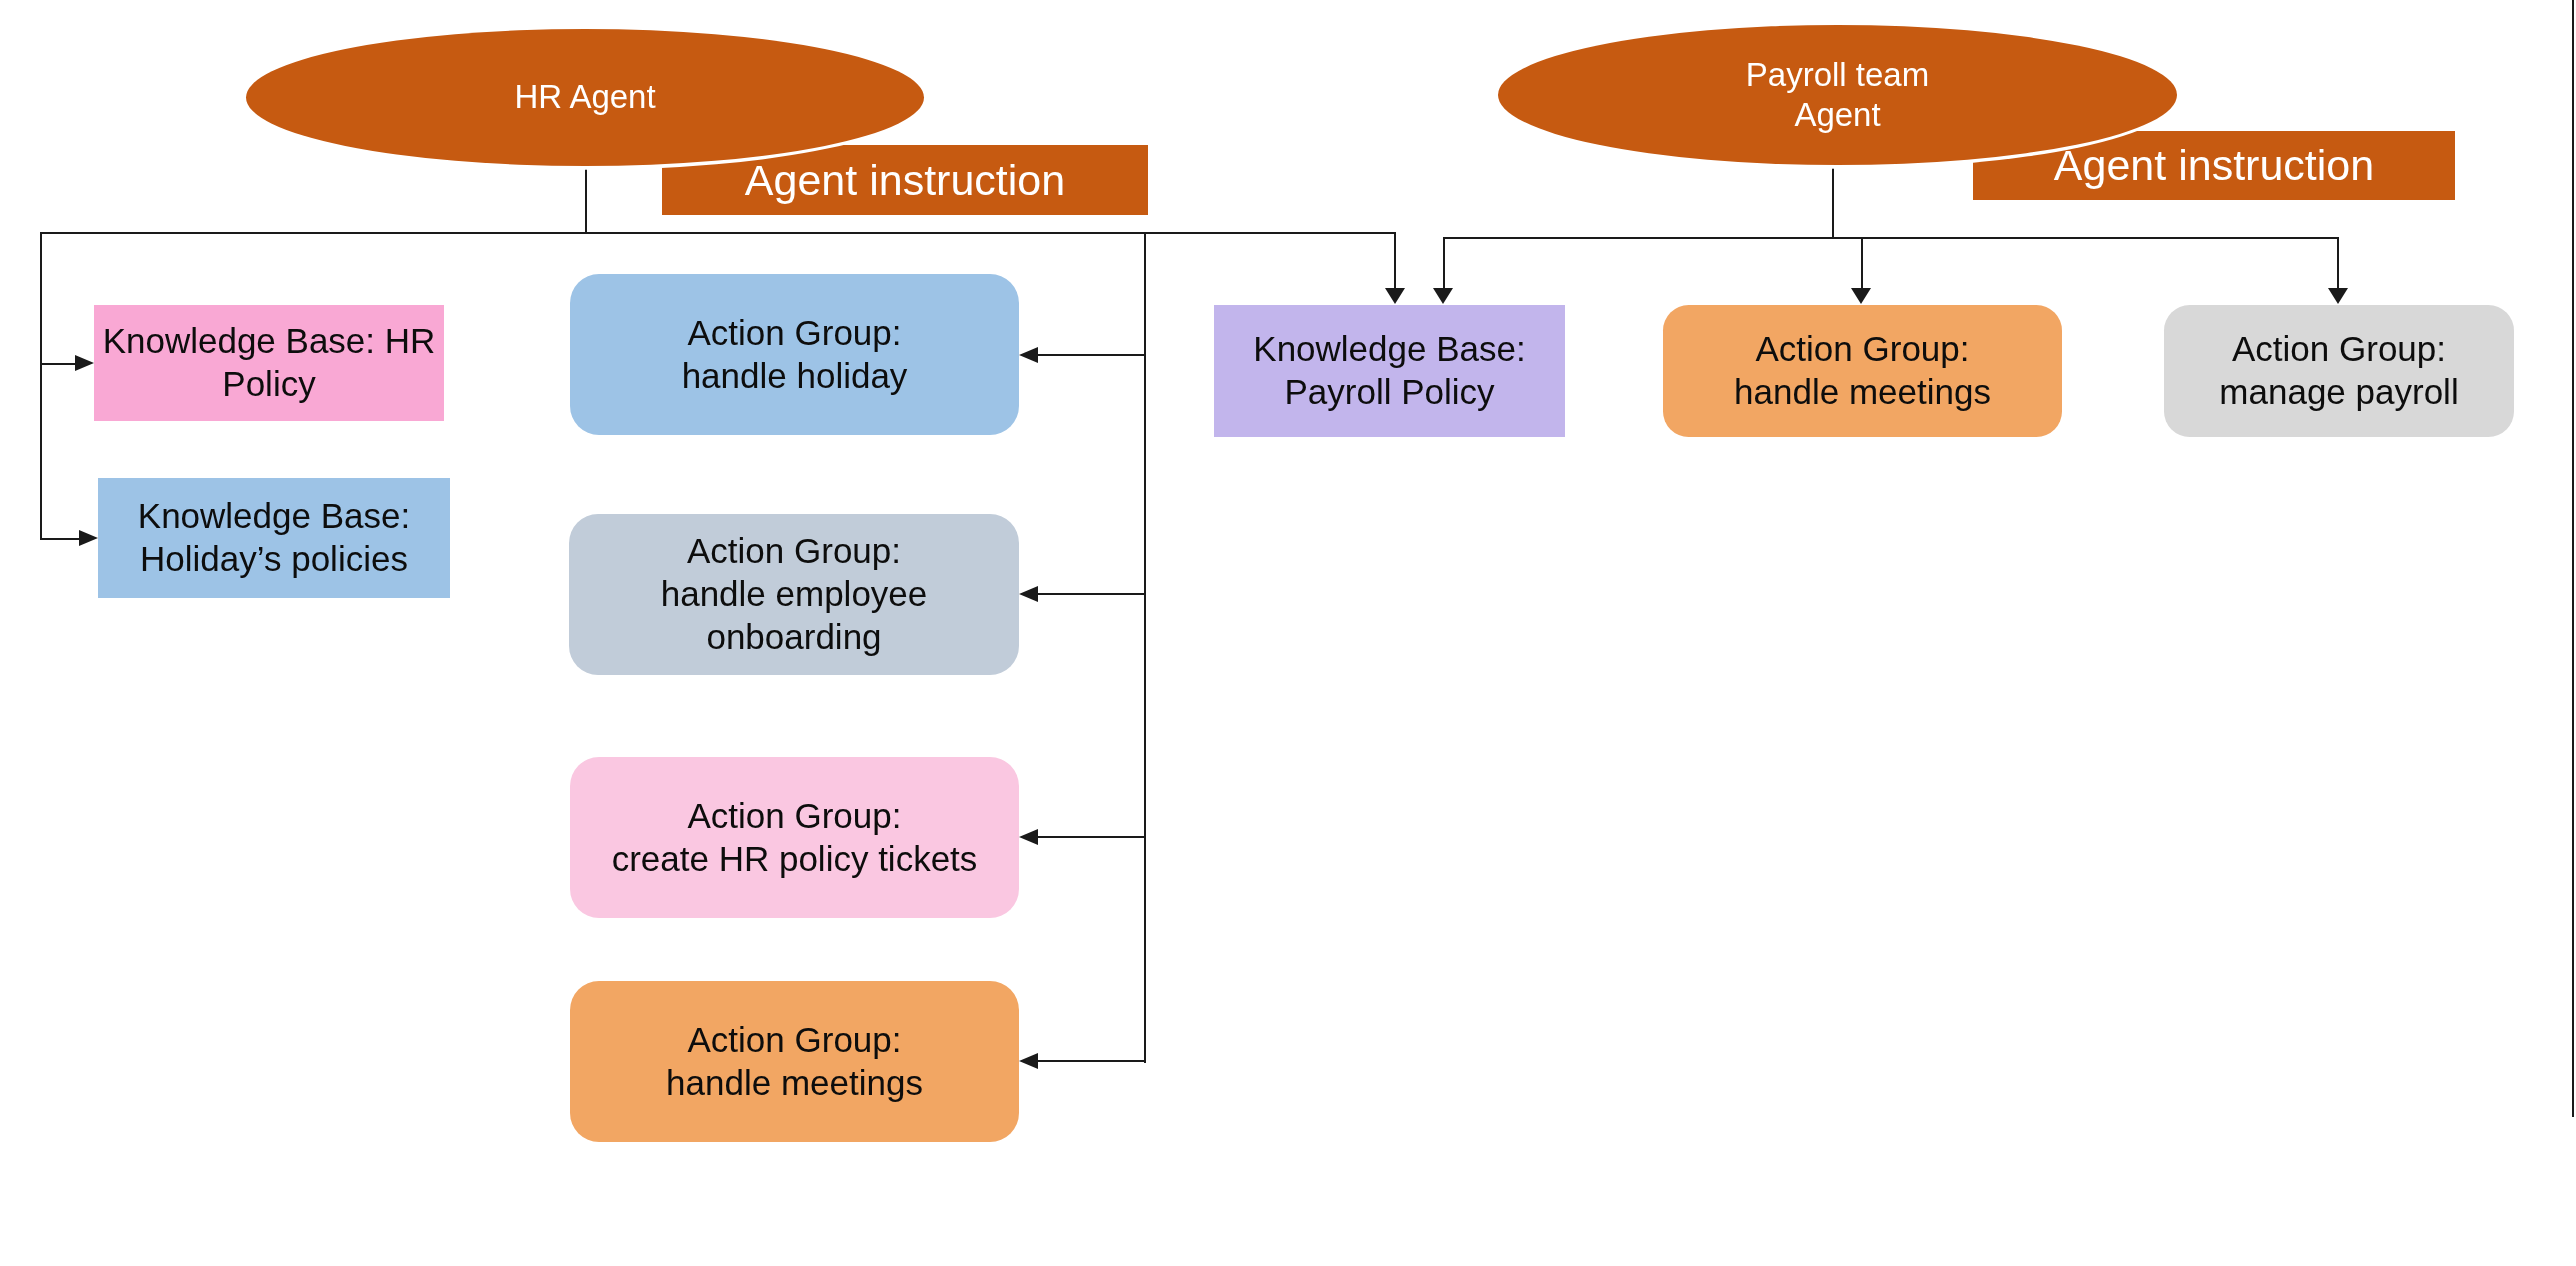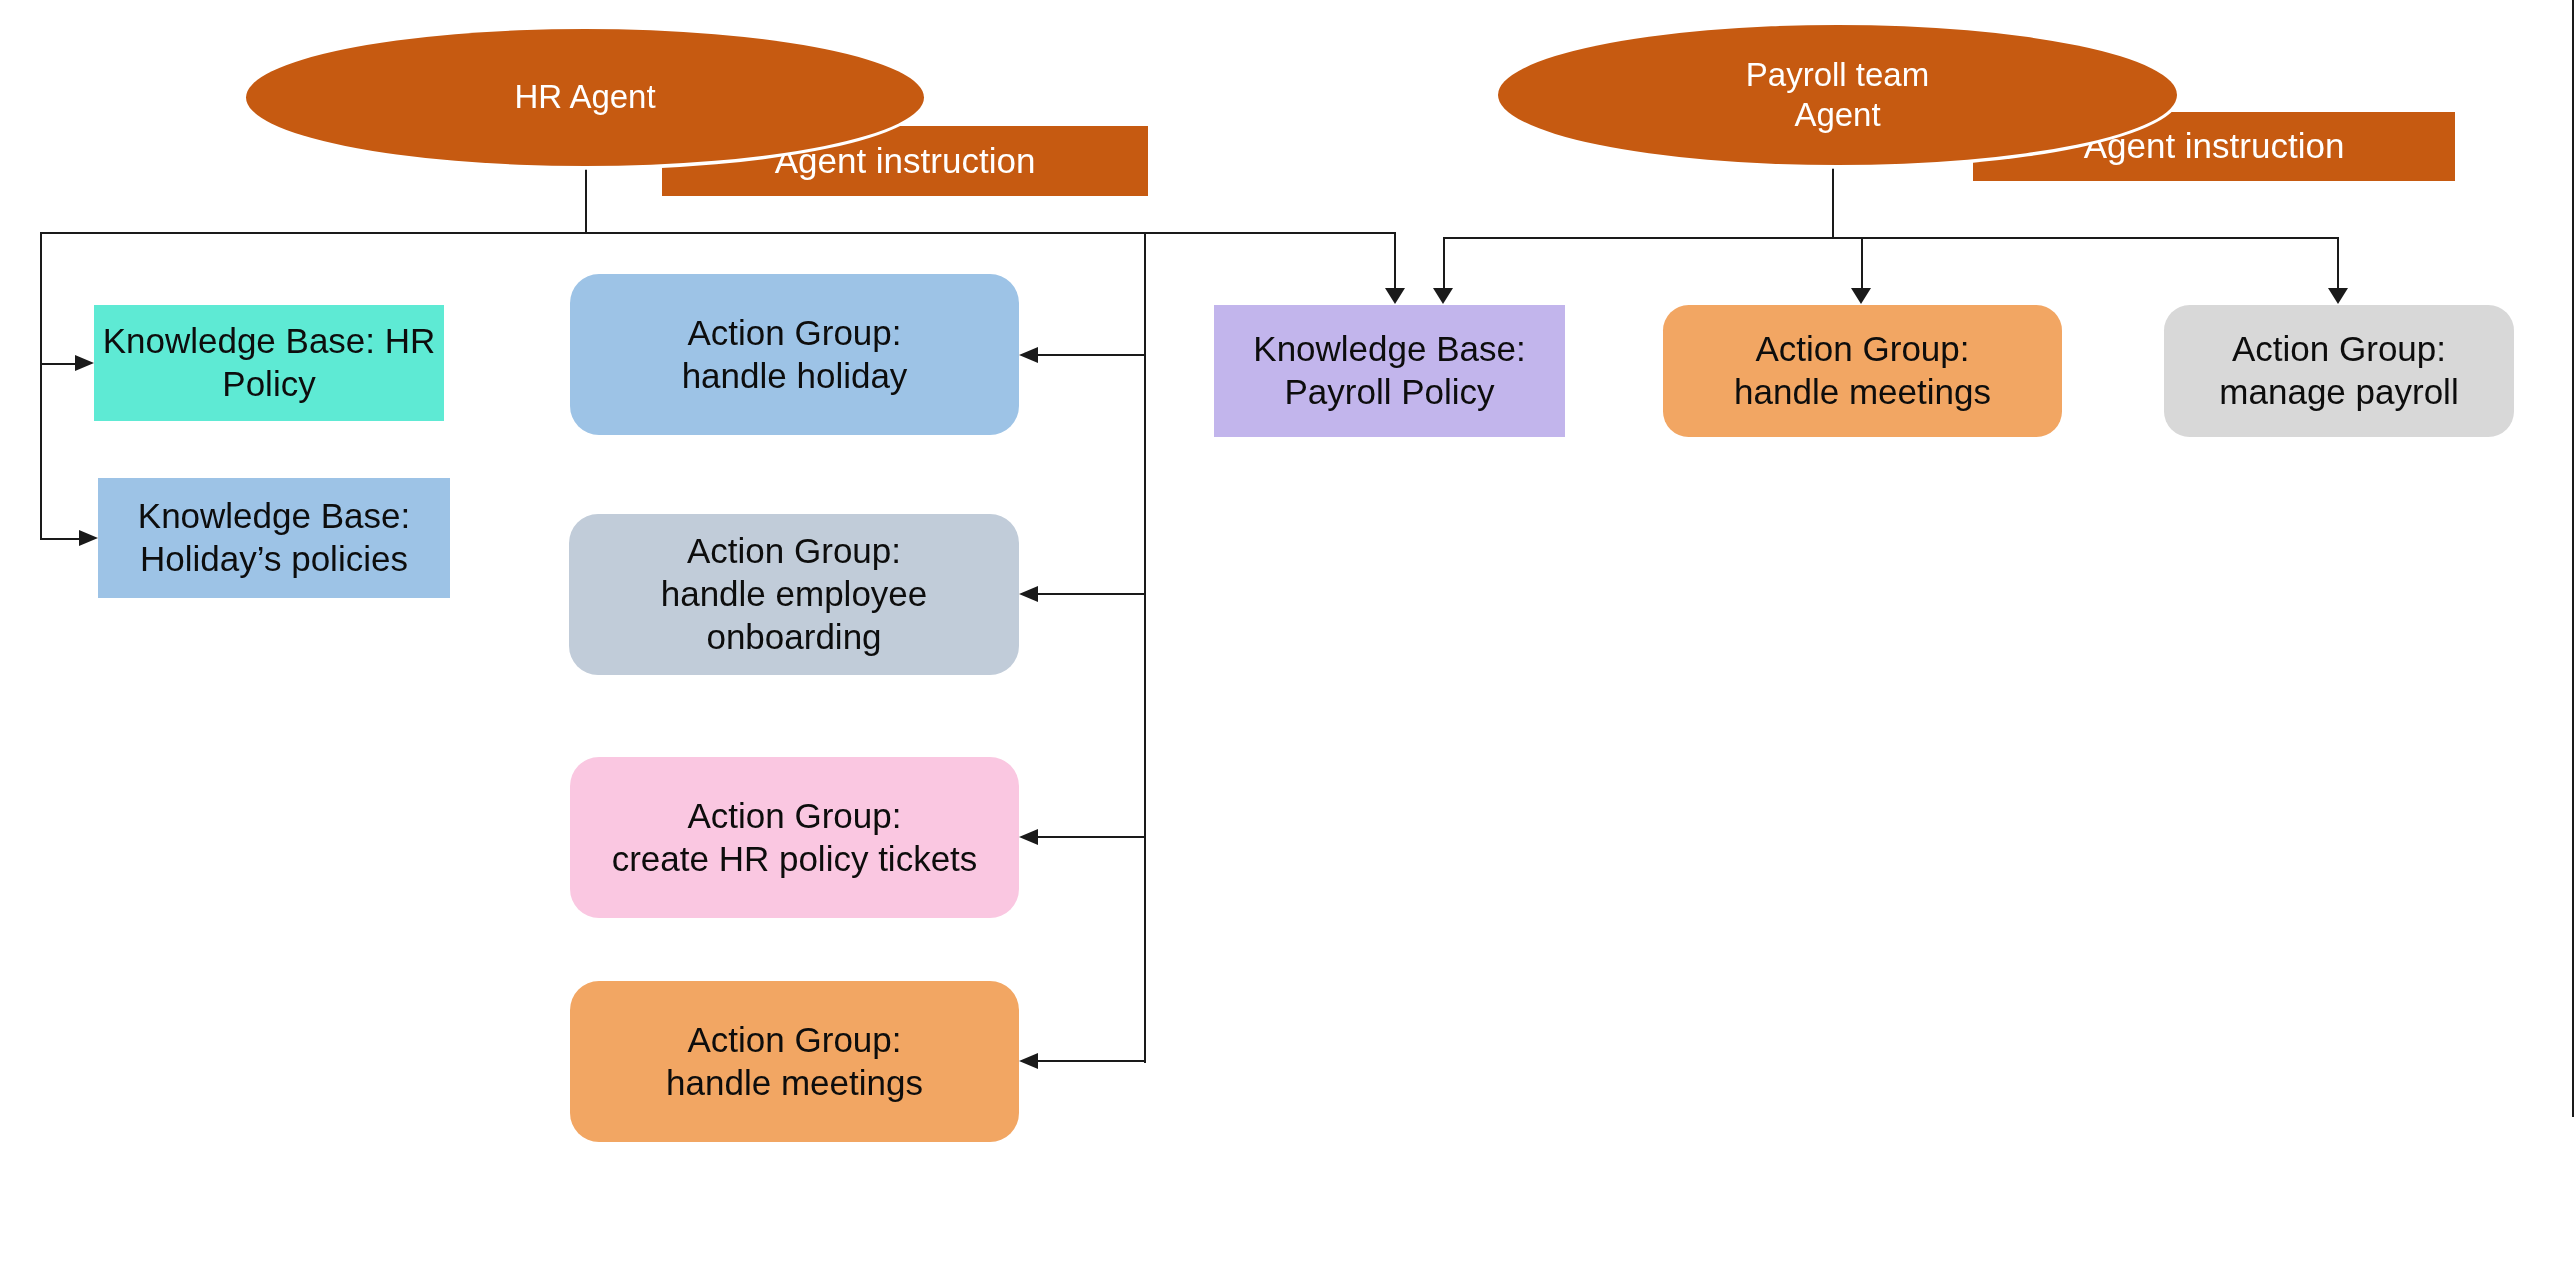--- a/index.html
+++ b/index.html
@@ -21,23 +21,24 @@
   }
   .ellipse {
     border-radius: 50%;
     color: #ffffff;
     font-size: 33px;
     box-shadow: 0 0 0 3.8px #ffffff;
     z-index: 3;
   }
   .instr {
     color: #ffffff;
-    font-size: 35px;
+    font-size: 43px;
     box-shadow: 0 0 0 3.8px #ffffff;
     z-index: 2;
+    margin-top: 19px;
   }
   .rounded { border-radius: 29px; }
   .rounded-sm { border-radius: 25.6px; }
   .line { position: absolute; background: var(--line, #1a1a1a); z-index: 1; }
   .arr { position: absolute; width: 0; height: 0; z-index: 1; }
   .arr.right { border-top: 8.3px solid transparent; border-bottom: 8.3px solid transparent; border-left: 19px solid var(--line, #1a1a1a); }
   .arr.left  { border-top: 8.3px solid transparent; border-bottom: 8.3px solid transparent; border-right: 19px solid var(--line, #1a1a1a); }
   .arr.down  { border-left: 10.2px solid transparent; border-right: 10.2px solid transparent; border-top: 16.6px solid var(--line, #1a1a1a); }
 </style>
 </head>
@@ -51,21 +52,21 @@
 </div>
 
 <div class="node ellipse" style="left: 246px; top: 29px; width: 678px; height: 137px; background: rgb(198, 90, 17); justify-content: center;">
   <span>HR Agent</span>
 </div>
 <div class="node ellipse" style="left: 1498px; top: 25px; width: 679px; height: 140px; background: rgb(198, 90, 17);">
   <span>Payroll team
 Agent</span>
 </div>
 
-<div class="node" style="left: 94px; top: 305px; width: 350px; height: 116px; background: #5eead4;">
+<div class="node" style="left: 94px; top: 305px; width: 350px; height: 116px; background: #f9a8d4;">
   <span>Knowledge Base: HR
 Policy</span>
 </div>
 <div class="node" style="left: 98px; top: 478px; width: 352px; height: 120px; background: rgb(157, 195, 230);">
   <span>Knowledge Base:
 Holiday’s policies</span>
 </div>
 <div class="node rounded" style="left: 570px; top: 274px; width: 449px; height: 161px; background: rgb(157, 195, 230);">
   <span>Action Group:
 handle holiday</span>

